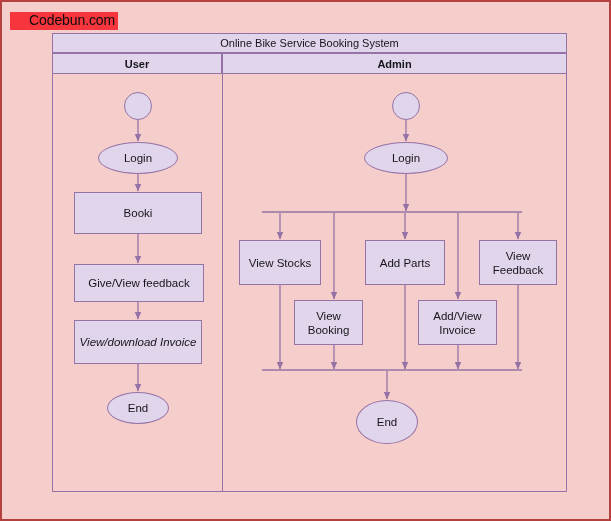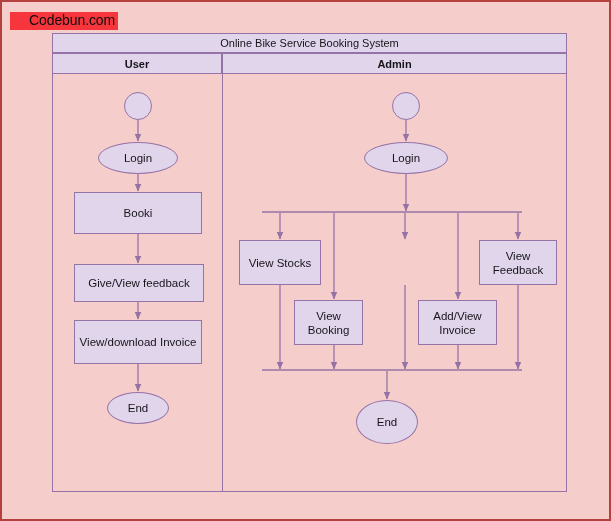--- a/index.html
+++ b/index.html
@@ -165,24 +165,25 @@
     <g stroke="#9673a6" stroke-width="1.4" fill="none">
       <line x1="260" y1="210" x2="520" y2="210"></line>
       <line x1="260" y1="368" x2="520" y2="368"></line>
     </g>
   </svg>
 
   <div class="node circle" style="left:122px;top:90px;width:28px;height:28px;"></div>
   <div class="node ellipse" style="left:96px;top:140px;width:80px;height:32px;">Login</div>
   <div class="node rect" style="left:72px;top:190px;width:128px;height:42px;">Booki</div>
   <div class="node rect" style="left:72px;top:262px;width:130px;height:38px;">Give/View feedback</div>
-  <div class="node rect" style="left:72px;top:318px;width:128px;height:44px;">View/download Invoice</div>
+  <div class="node rect" style="left:72px;top:318px;width:128px;height:44px;font-style:italic;">View/download Invoice</div>
   <div class="node ellipse" style="left:105px;top:390px;width:62px;height:32px;">End</div>
 
   <div class="node circle" style="left:390px;top:90px;width:28px;height:28px;"></div>
   <div class="node ellipse" style="left:362px;top:140px;width:84px;height:32px;">Login</div>
   <div class="node rect" style="left:237px;top:238px;width:82px;height:45px;">View Stocks</div>
+  <div class="node rect" style="left:363px;top:238px;width:80px;height:45px;">Add Parts</div>
   <div class="node rect" style="left:477px;top:238px;width:78px;height:45px;">View Feedback</div>
   <div class="node rect" style="left:292px;top:298px;width:69px;height:45px;">View Booking</div>
   <div class="node rect" style="left:416px;top:298px;width:79px;height:45px;">Add/View Invoice</div>
   <div class="node ellipse" style="left:354px;top:398px;width:62px;height:44px;">End</div>
 
 </div>
 
 </body></html>

